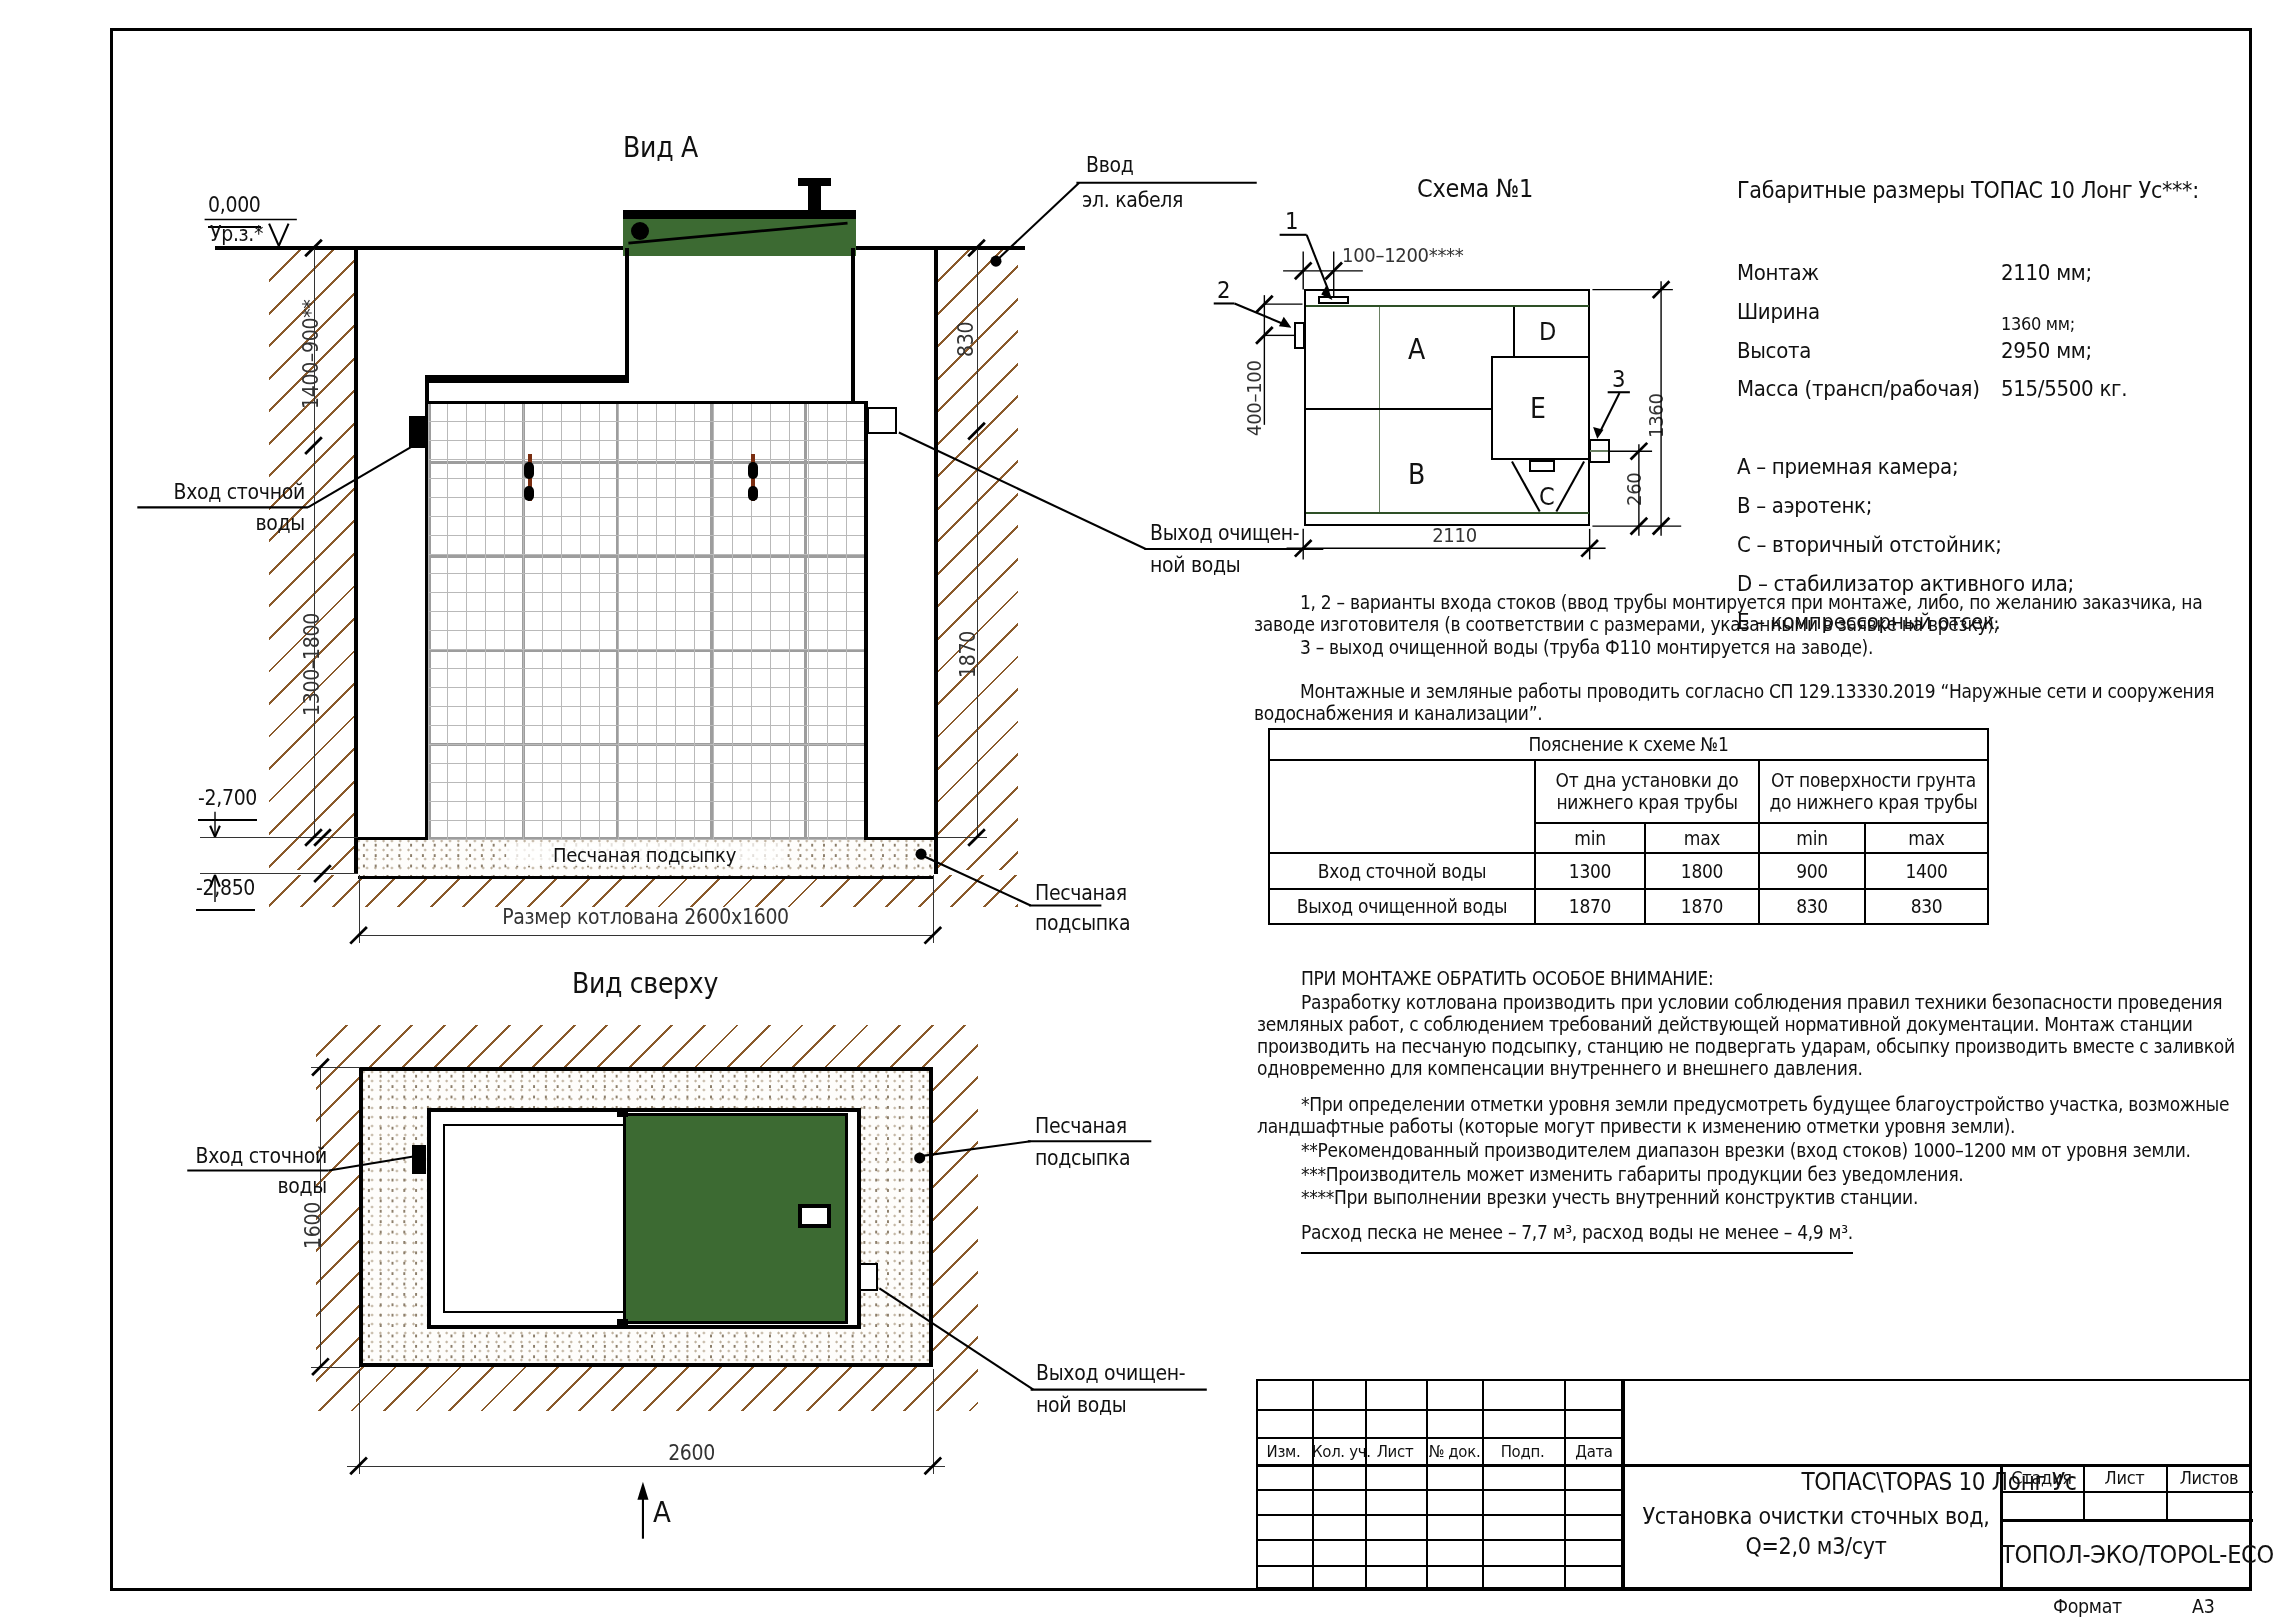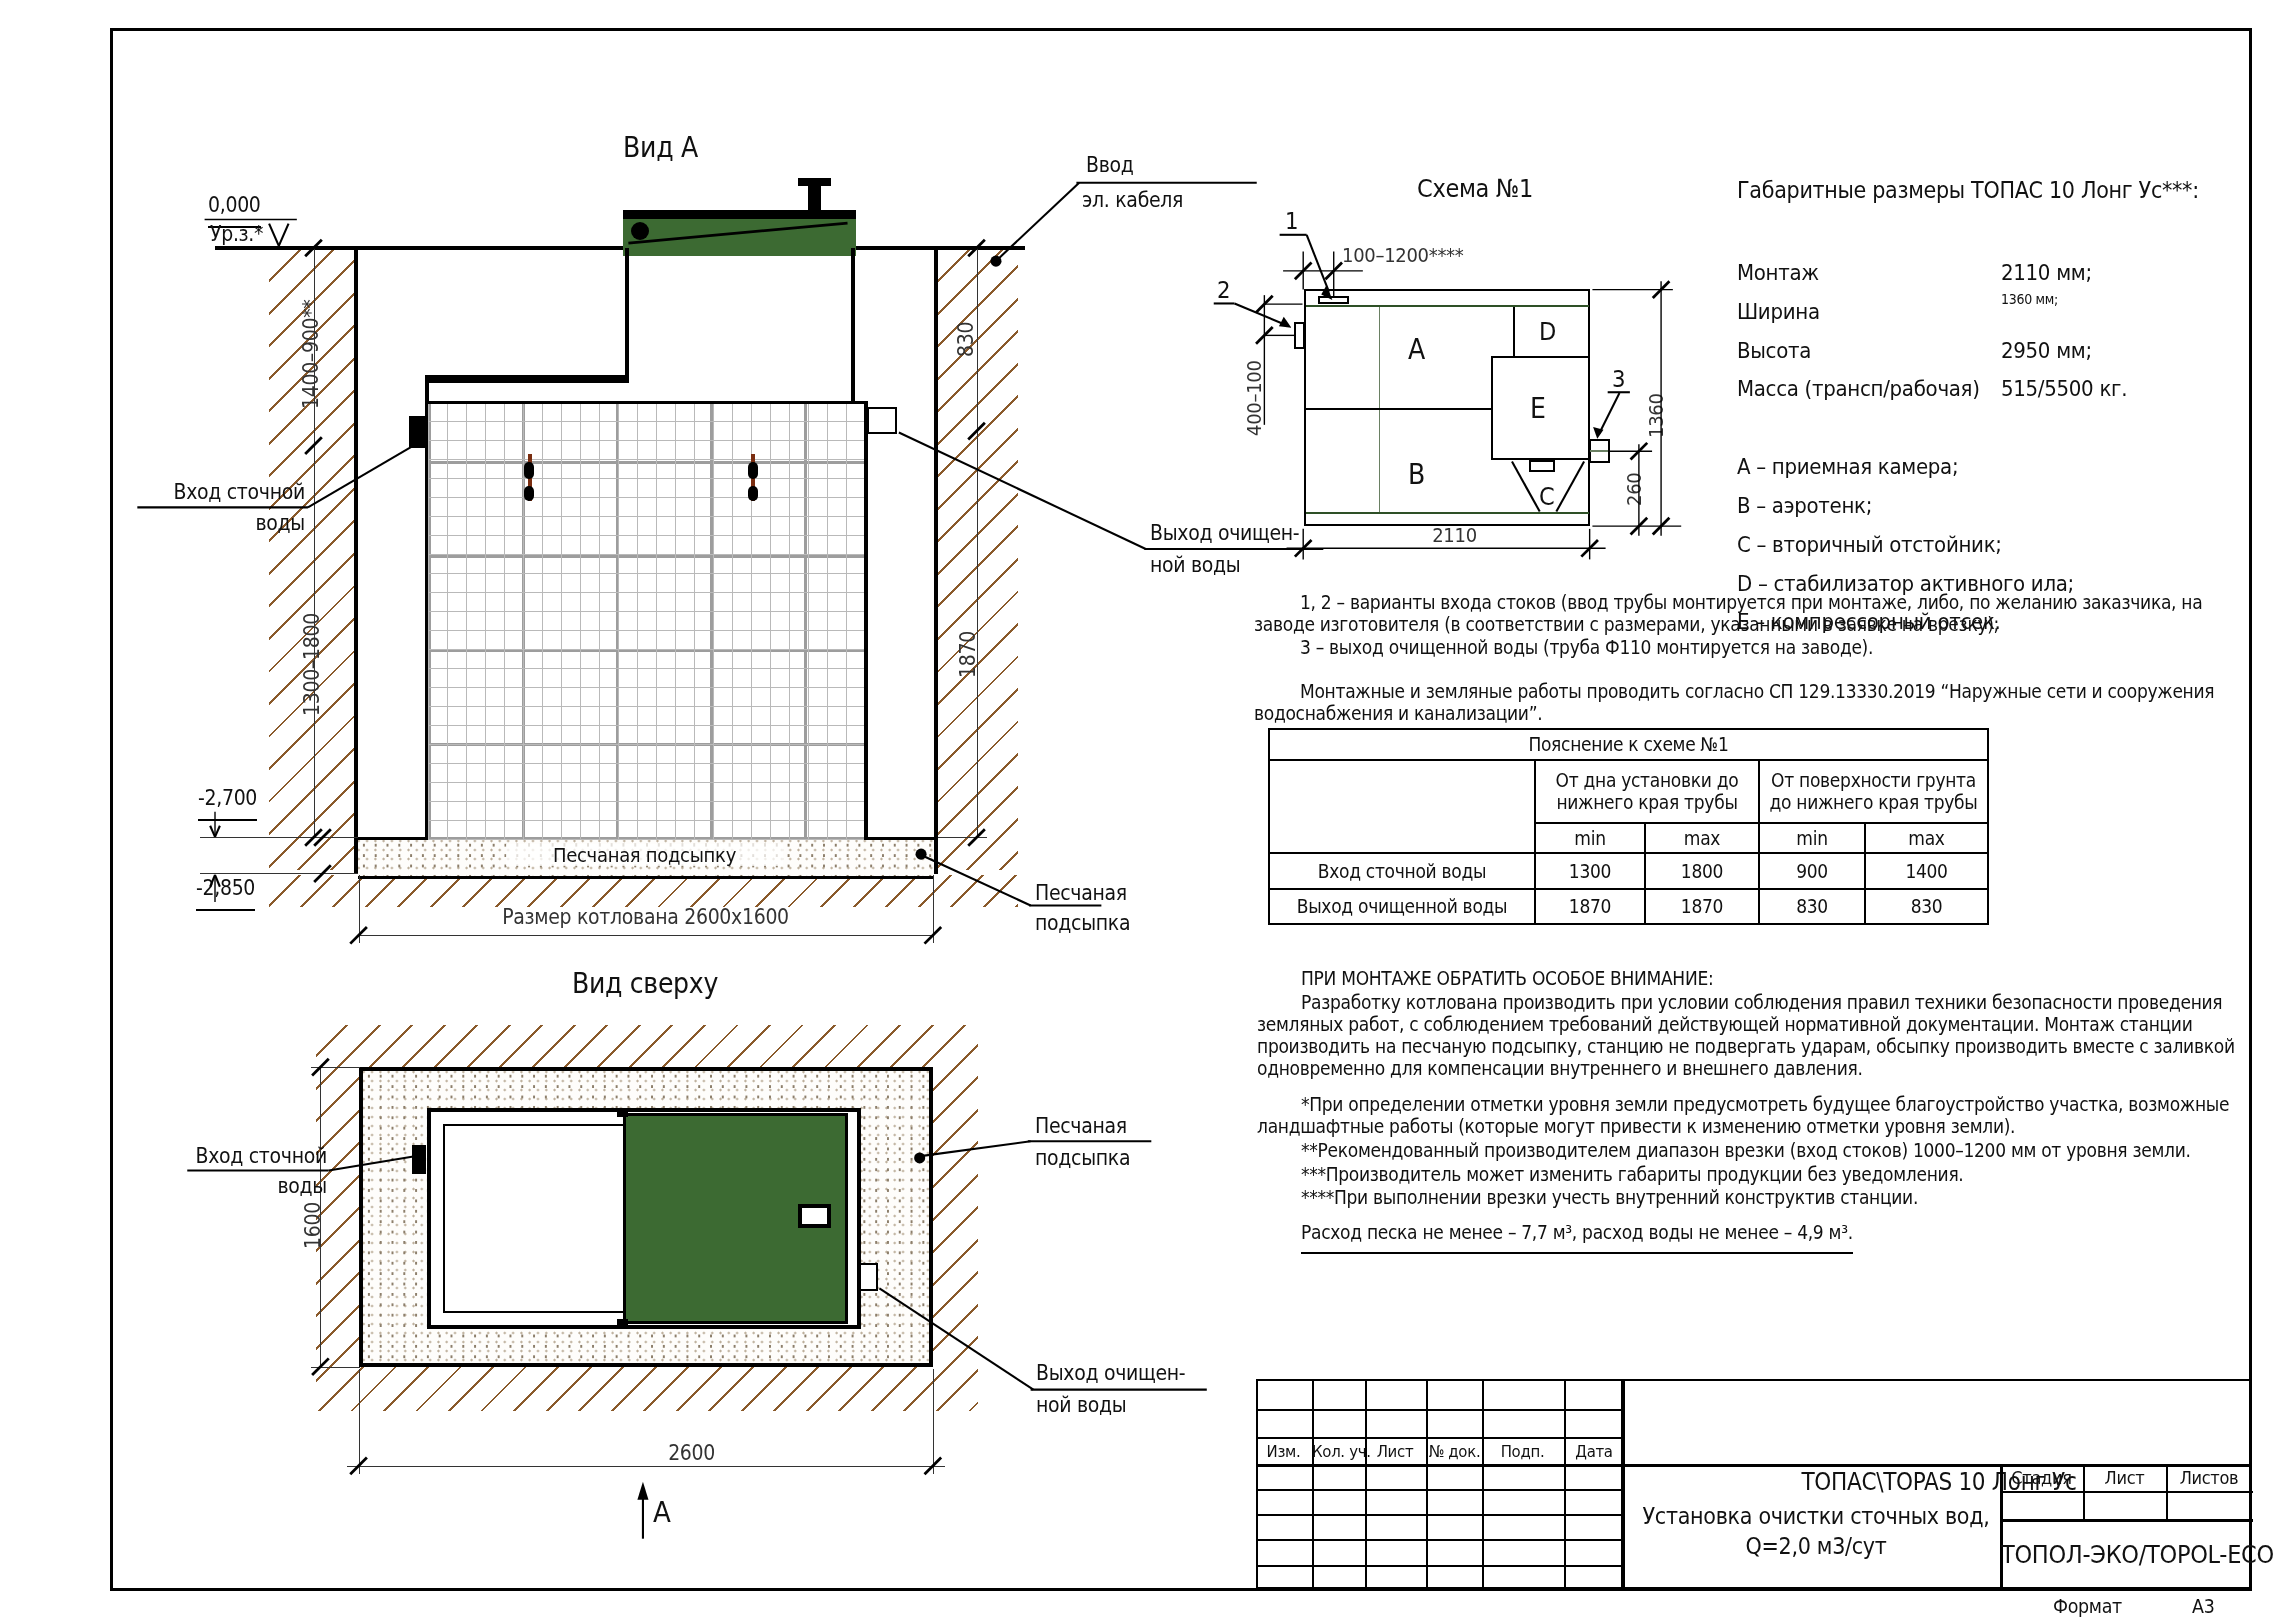--- a/index.html
+++ b/index.html
@@ -161,21 +161,21 @@
     <div class="t rot" style="left:1645px;top:438px;font-size:20px;color:#333;">1360</div>
     <div class="t rot" style="left:1623px;top:506px;font-size:20px;color:#333;">260</div>
     <div class="t ctr" style="left:1392px;top:524px;width:125px;font-size:20px;color:#333;">2110</div>
   </div>
 
   <div>
     <div class="t" style="left:1737px;top:178px;font-size:23px;">Габаритные размеры ТОПАС 10 Лонг Ус***:</div>
     <div class="t" style="left:1737px;top:261px;font-size:22px;">Монтаж</div>
     <div class="t" style="left:2001px;top:261px;font-size:22px;">2110 мм;</div>
     <div class="t" style="left:1737px;top:300px;font-size:22px;">Ширина</div>
-    <div class="t" style="left:2001px;top:292px;font-size:14px;">1360 мм;</div>
+    <div class="t" style="left:2001px;top:314px;font-size:18px;">1360 мм;</div>
     <div class="t" style="left:1737px;top:339px;font-size:22px;">Высота</div>
     <div class="t" style="left:2001px;top:339px;font-size:22px;">2950 мм;</div>
     <div class="t" style="left:1737px;top:377px;font-size:22px;">Масса (трансп/рабочая)</div>
     <div class="t" style="left:2001px;top:377px;font-size:22px;">515/5500 кг.</div>
     <div class="t" style="left:1737px;top:455px;font-size:22px;">А – приемная камера;</div>
     <div class="t" style="left:1737px;top:494px;font-size:22px;">В – аэротенк;</div>
     <div class="t" style="left:1737px;top:533px;font-size:22px;">С – вторичный отстойник;</div>
     <div class="t" style="left:1737px;top:572px;font-size:22px;">D – стабилизатор активного ила;</div>
     <div class="t" style="left:1737px;top:610px;font-size:22px;">Е – компрессорный отсек.</div>
   </div>

